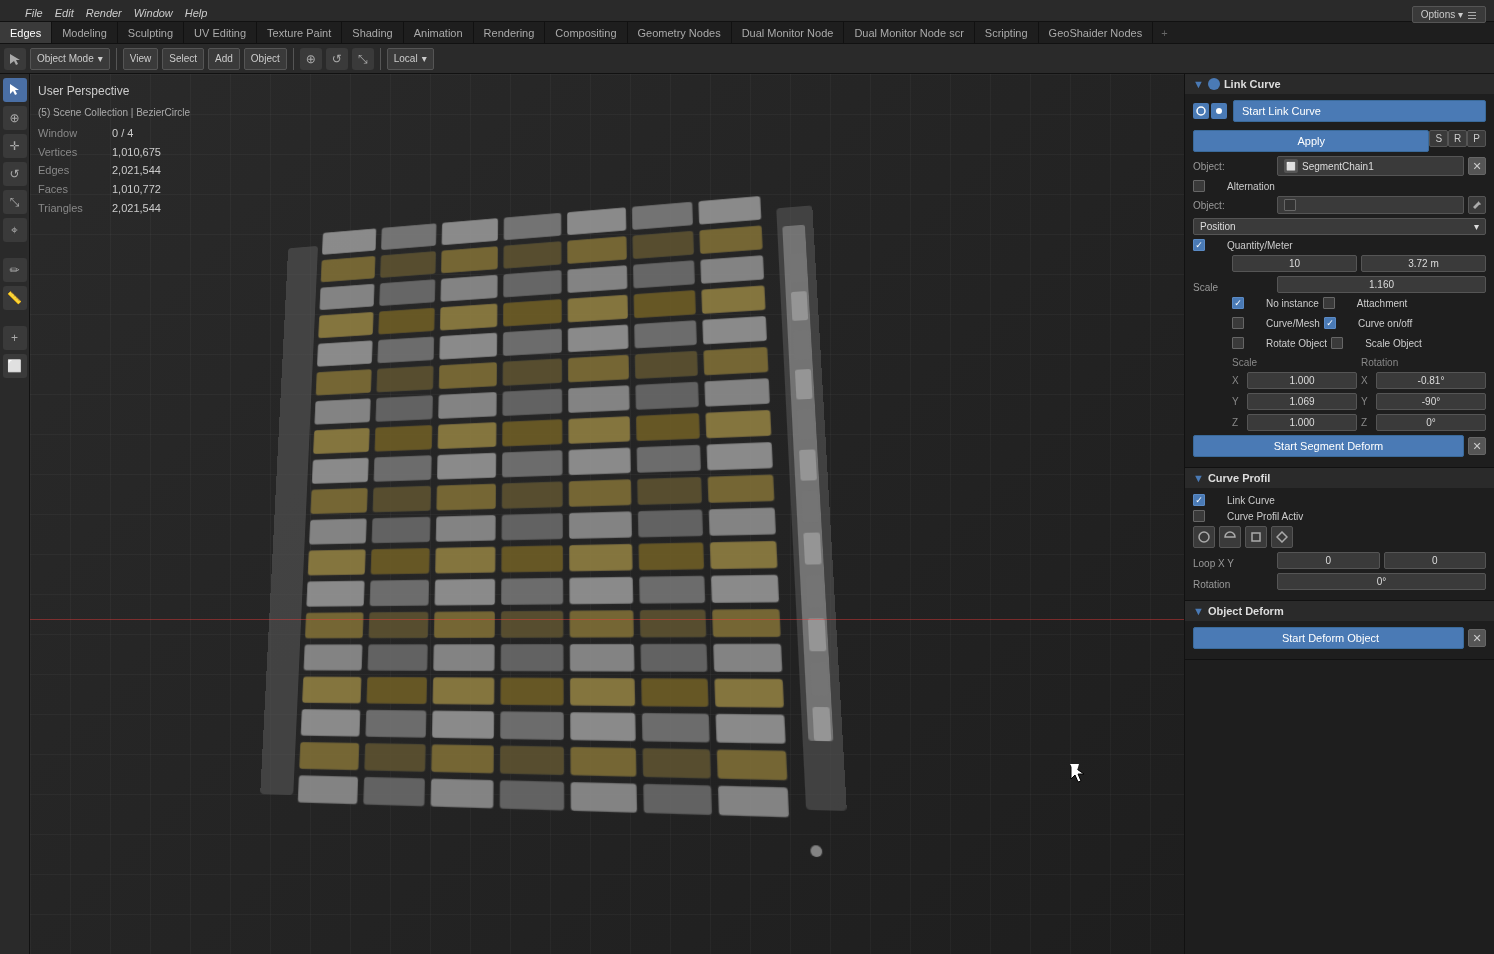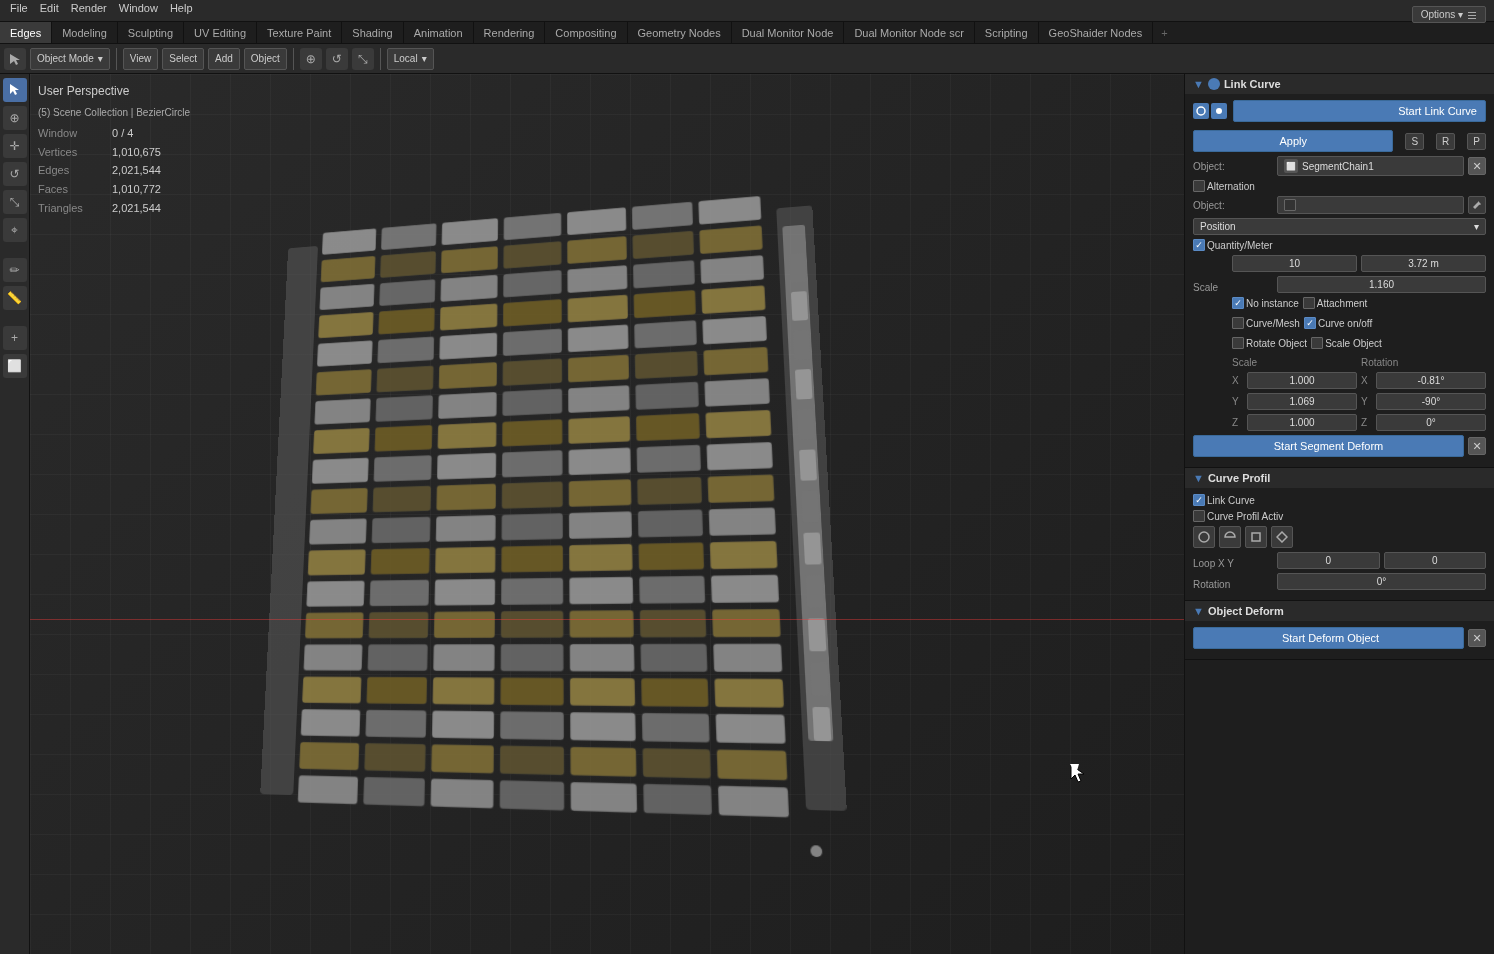--- a/index.html
+++ b/index.html
@@ -13,24 +13,25 @@
       overflow: hidden;
       display: flex;
       flex-direction: column;
     }
 
     
     .menu-bar {
       background: #2a2a2a;
       height: 22px;
       display: flex;
-      align-items: flex-start;
-      padding: 0 4px;
+      align-items: flex-end;
+      padding: 0 19px;
       border-bottom: 1px solid #111;
       flex-shrink: 0;
+      font-style: italic;
     }
     .menu-bar-item {
       padding: 2px 6px;
       cursor: pointer;
       color: #ccc;
       font-size: 11px;
     }
 
     
     .tab-bar {
@@ -248,41 +249,41 @@
 
     .btn-blue {
       background: #4a7ab5;
       border: 1px solid #3a6a9a;
       color: #fff;
       padding: 4px 8px;
       font-size: 11px;
       cursor: pointer;
       border-radius: 2px;
       flex: 1;
-      text-align: right;
+      text-align: left;
     }
 
     .btn-close {
       background: #555;
       border: 1px solid #666;
       color: #ccc;
       width: 18px;
       height: 18px;
       display: flex;
       align-items: center;
       justify-content: center;
       cursor: pointer;
       border-radius: 2px;
       font-size: 11px;
     }
 
     .check-row {
       display: flex;
       align-items: center;
-      gap: 2px;
+      gap: 22px;
       margin-bottom: 4px;
       font-size: 10px;
       color: #ccc;
     }
 
     .checkbox {
       width: 12px;
       height: 12px;
       background: #3a3a3a;
       border: 1px solid #666;
@@ -344,22 +345,22 @@
       border: 1px solid #555;
       color: #ccc;
       padding: 2px 5px;
       font-size: 10px;
       cursor: pointer;
       border-radius: 2px;
     }
 
     .apply-row {
       display: flex;
-      align-items: center;
-      gap: 12px;
+      align-items: flex-start;
+      gap: 0;
       margin-bottom: 4px;
     }
 
     .dropdown-field {
       background: #3a3a3a;
       border: 1px solid #555;
       color: #ddd;
       padding: 2px 6px;
       font-size: 10px;
       border-radius: 2px;

